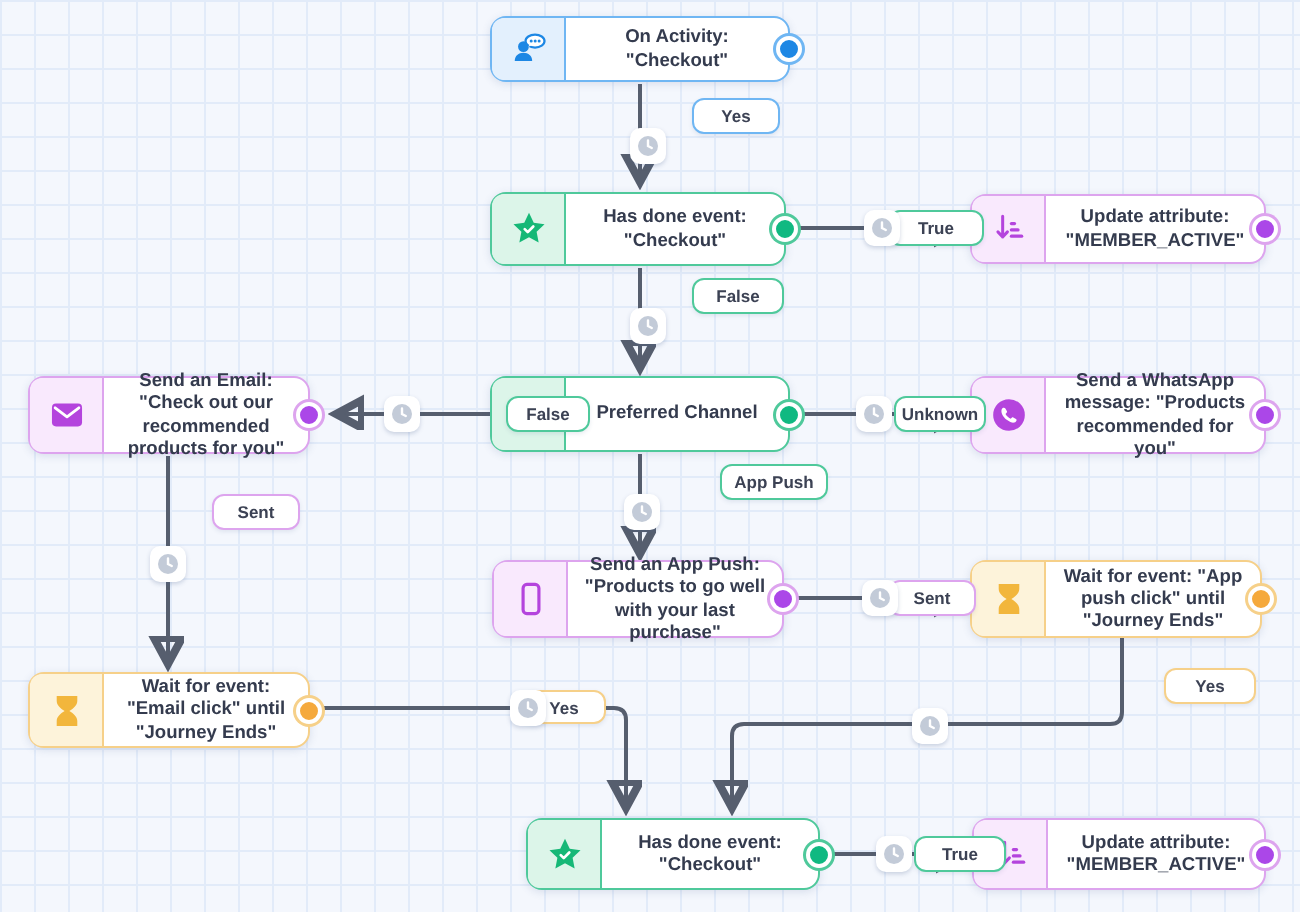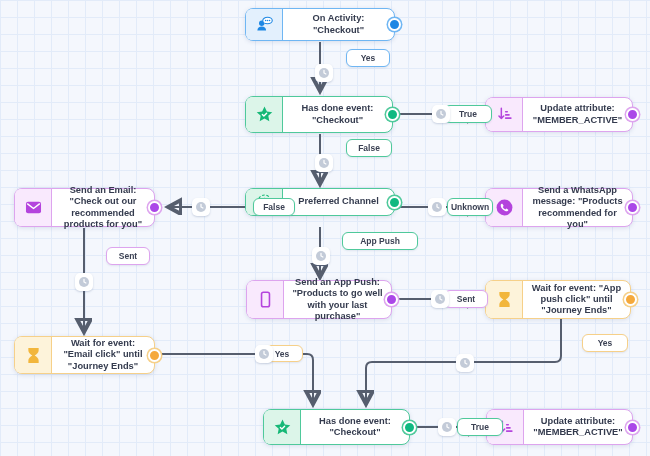--- a/index.html
+++ b/index.html
@@ -112,21 +112,21 @@
         <path d="M8 4v13M8 17l-3-3.2M8 17l3-3.2" stroke="#b444dd" stroke-width="1.9" fill="none" stroke-linecap="round" stroke-linejoin="round"></path>
         <rect x="12.5" y="7.5" width="4" height="2.1" rx="1" fill="#b444dd"></rect>
         <rect x="12.5" y="11.5" width="6.2" height="2.1" rx="1" fill="#b444dd"></rect>
         <rect x="12.5" y="15.5" width="8.5" height="2.1" rx="1" fill="#b444dd"></rect>
       </svg>
     </div>
     <div class="txt">Update attribute: "MEMBER_ACTIVE"</div>
     <span class="dot"></span>
   </div>
 
-  <div class="node c-green" style="left:245px;top:188px;width:150px;height:28px">
+  <div class="node c-green" style="left:245px;top:188px;width:150px;height:38px">
     <div class="icon-cell">
       <svg viewBox="0 0 24 24">
         <circle cx="12" cy="10.5" r="8" fill="none" stroke="#16b877" stroke-width="1.3" stroke-dasharray="3.4 2.2"></circle>
         <circle cx="12" cy="8.4" r="2.3" fill="#16b877"></circle>
         <path d="M7.8 14.6c.6-2.1 2.2-3.2 4.2-3.2s3.6 1.1 4.2 3.2z" fill="#16b877"></path>
         <circle cx="12" cy="18.3" r="3.4" fill="#f5a93c" stroke="#fff" stroke-width="1.1"></circle>
         <path d="M12.8 16.7l-1.8 1.7 1 .2-.8 1.5 1.9-1.8-1-.2z" fill="#fff"></path>
       </svg>
     </div>
     <div class="txt">Preferred Channel</div>
@@ -207,21 +207,21 @@
     </div>
     <div class="txt">Update attribute: "MEMBER_ACTIVE"</div>
     <span class="dot"></span>
   </div>
 
   <div class="elabel c-blue" style="left:302px;top:49px;width:44px;height:18px">Yes</div>
   <div class="elabel c-green" style="left:400px;top:105px;width:48px;height:18px">True</div>
   <div class="elabel c-green" style="left:302px;top:139px;width:46px;height:18px">False</div>
   <div class="elabel c-green" style="left:209px;top:198px;width:42px;height:18px">False</div>
   <div class="elabel c-green" style="left:403px;top:198px;width:46px;height:18px">Unknown</div>
-  <div class="elabel c-green" style="left:298px;top:232px;width:76px;height:18px">App Push</div>
+  <div class="elabel c-green" style="left:316px;top:232px;width:54px;height:18px">App Push</div>
   <div class="elabel c-purple" style="left:400px;top:290px;width:44px;height:18px">Sent</div>
   <div class="elabel c-purple" style="left:62px;top:247px;width:44px;height:18px">Sent</div>
   <div class="elabel c-orange" style="left:538px;top:334px;width:46px;height:18px">Yes</div>
   <div class="elabel c-orange" style="left:217px;top:345px;width:42px;height:17px">Yes</div>
   <div class="elabel c-green" style="left:413px;top:418px;width:46px;height:18px">True</div>
 
   <div class="clock" style="left:315px;top:64px">
       <svg viewBox="0 0 24 24">
         <circle cx="12" cy="12" r="10" fill="#c3cbd8"></circle>
         <path d="M12 6.5V12l3.8 2" stroke="#fff" stroke-width="2.4" fill="none" stroke-linecap="round"></path>

